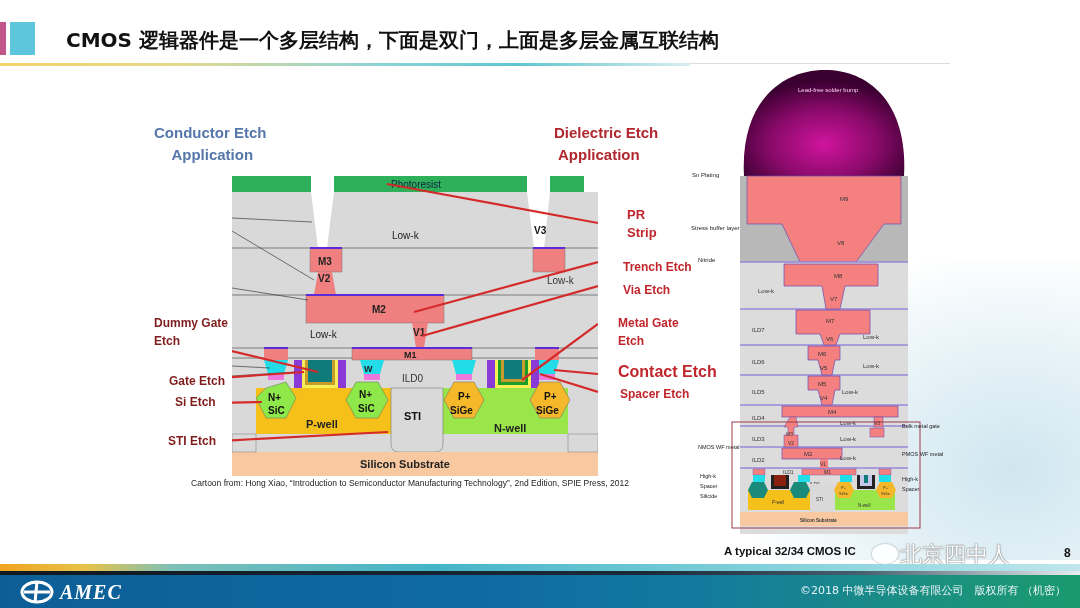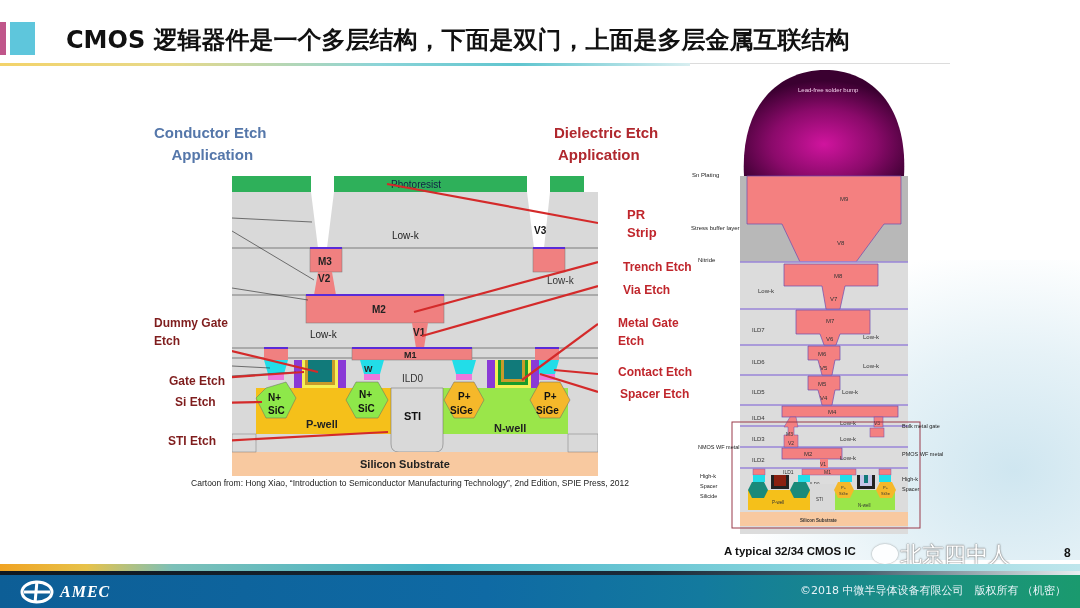--- a/index.html
+++ b/index.html
@@ -10,21 +10,21 @@
   .watermark-bg {
     position:absolute; right:0; top:260px; width:330px; height:300px;
     background: radial-gradient(ellipse at 80% 70%, #cfe6f0 0%, #e6f2f7 40%, rgba(255,255,255,0) 75%);
   }
 
   
   .accent-pink { position:absolute; left:0; top:22px; width:6px; height:33px; background:#c0568a; }
   .accent-cyan { position:absolute; left:10px; top:22px; width:25px; height:33px; background:#5ec6dc; }
   .title {
     position:absolute; left:66px; top:22px; height:36px; line-height:36px;
-    font-size:24px; font-weight:bold; color:#111; white-space:nowrap;
+    font-size:20px; font-weight:bold; color:#111; white-space:nowrap;
     font-family:"DejaVu Sans","Liberation Sans",sans-serif; letter-spacing:0px;
   }
   .title-rule {
     position:absolute; left:0; top:63px; width:690px; height:3px;
     background: linear-gradient(90deg, #f3d36a 0%, #e7d98a 25%, #8bd4d8 55%, #5fc5cf 75%, #d8eef0 100%);
   }
   .title-rule2 { position:absolute; left:690px; top:63px; width:260px; height:1px; background:#dcdcdc; }
 
   
   .lbl-blue { position:absolute; color:#7f1d1d; font-weight:bold; font-size:12px; font-family:"Liberation Sans",sans-serif; line-height:18px; }
@@ -46,21 +46,21 @@
   .footer-stripe {
     position:absolute; left:0; top:564px; width:1080px; height:7px;
     background: linear-gradient(90deg, #f0a323 0%, #e7c24a 8%, #7cc0b8 16%, #45b4c8 40%, #7fd0da 70%, #bfe6ec 100%);
   }
   .footer-dark { position:absolute; left:0; top:571px; width:1080px; height:4px; background: linear-gradient(90deg,#101820 0%, #1b2a38 60%, #48616f 80%, #e8eef0 100%); }
   .footer {
     position:absolute; left:0; top:575px; width:1080px; height:33px;
     background: linear-gradient(90deg, #0d5e96 0%, #0f6aa4 45%, #137a9e 65%, #1b8f82 85%, #1a9a6e 100%);
   }
   .logo { position:absolute; left:20px; top:579px; height:26px; display:flex; align-items:center; gap:6px; }
-  .logo-text { color:#fff; font-family:"Liberation Serif",serif; font-style:italic; font-weight:bold; font-size:16px; letter-spacing:1px;text-align:right; }
+  .logo-text { color:#fff; font-family:"Liberation Serif",serif; font-style:italic; font-weight:bold; font-size:20px; letter-spacing:1px;text-align:right; }
   .copyright { position:absolute; right:14px; top:583px; color:#e8f3f8; font-size:11px; font-family:"DejaVu Sans",sans-serif; white-space:nowrap; }
 
   svg text { font-family:"Liberation Sans",sans-serif; }
 </style>
 </head>
 <body>
 
 <div class="watermark-bg"></div>
 
 <div class="accent-pink"></div>
@@ -204,21 +204,21 @@
 <div class="lbl-red" style="left:627px; top:206px;">
   <div>PR</div>
   <div>Strip</div>
 </div>
 <div class="lbl-red" style="left:623px; top:258px; font-size:12px;">Trench Etch</div>
 <div class="lbl-red" style="left:623px; top:281px; font-size:12px;">Via Etch</div>
 <div class="lbl-red" style="left:618px; top:314px; font-size:12px;">
   <div>Metal Gate</div>
   <div>Etch</div>
 </div>
-<div class="lbl-red" style="left:618px; top:363px; font-size:12px;">Contact Etch</div>
+<div class="lbl-red" style="left:618px; top:363px; font-size:16px;">Contact Etch</div>
 <div class="lbl-red" style="left:620px; top:385px; font-size:12px;">Spacer Etch</div>
 
 <div class="caption">Cartoon from: Hong Xiao, “Introduction to Semiconductor Manufacturing Technology”, 2nd Edition, SPIE Press, 2012</div>
 
 <svg class="diagram-right" viewBox="0 0 260 470">
   <defs>
     <radialGradient id="bump" cx="50%" cy="70%" r="60%">
       <stop offset="0%" stop-color="#d0149e"></stop>
       <stop offset="55%" stop-color="#8a0a6a"></stop>
       <stop offset="100%" stop-color="#3a0030"></stop>

